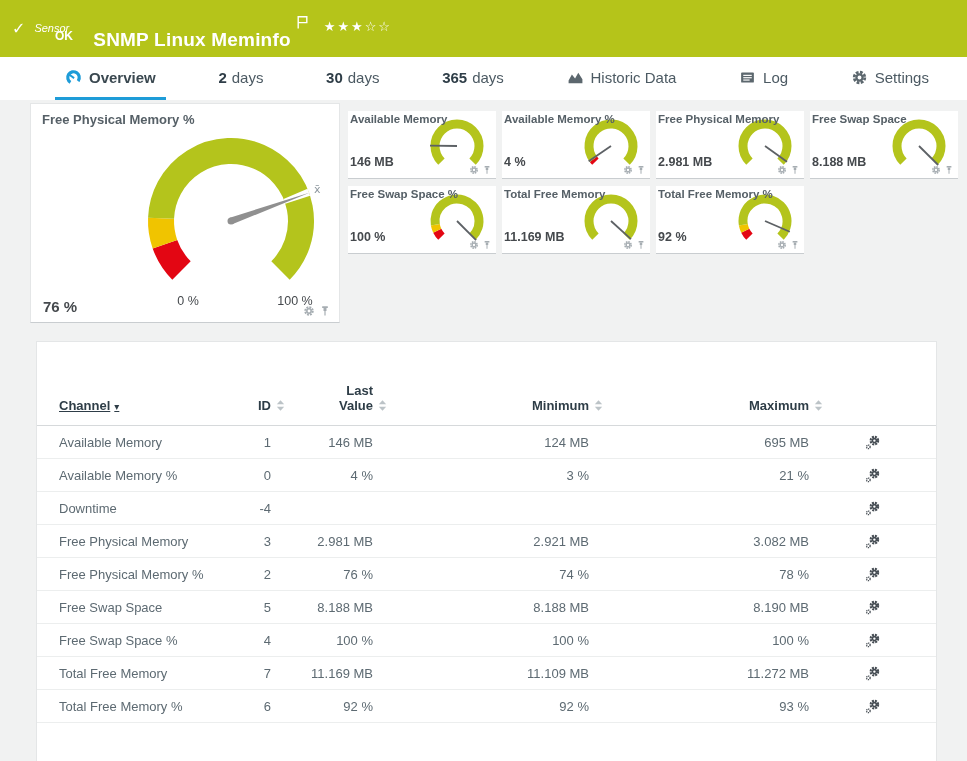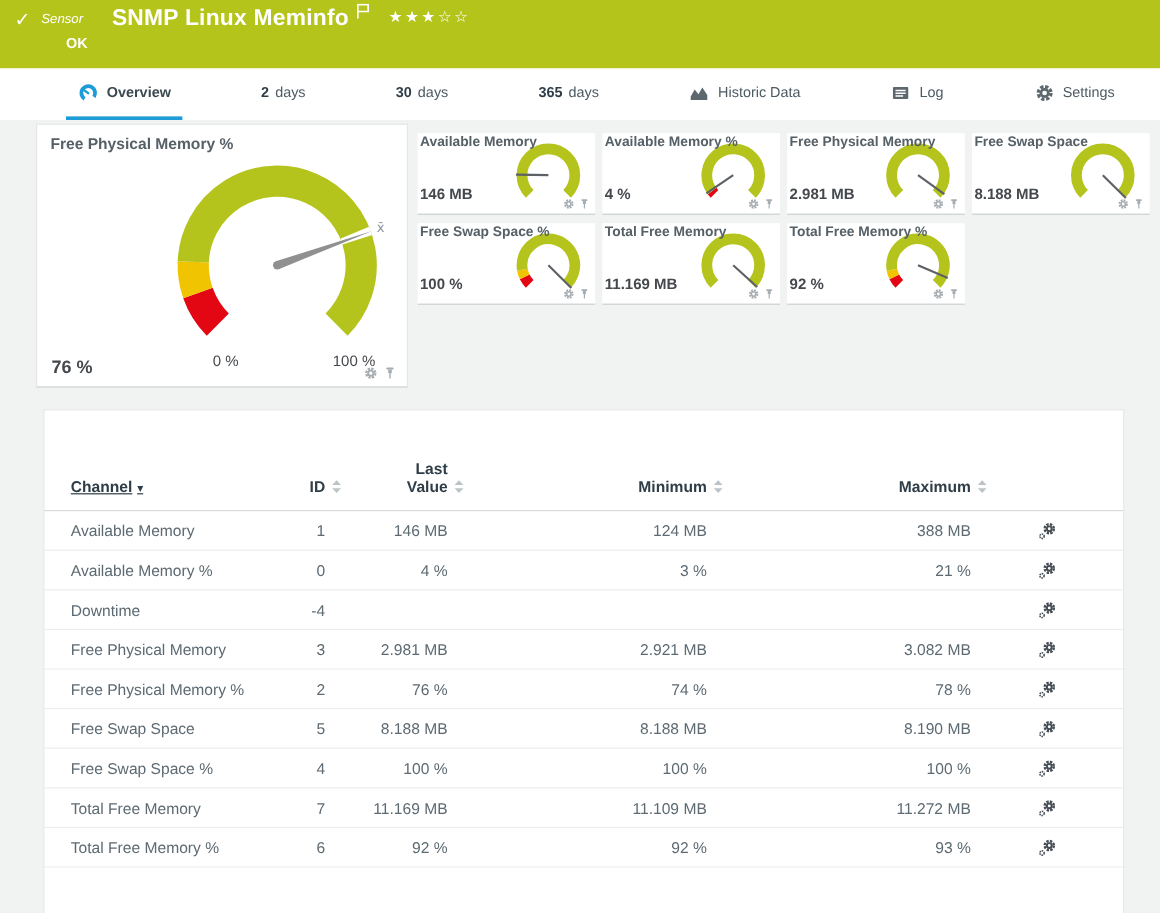--- a/index.html
+++ b/index.html
@@ -7,28 +7,28 @@
   body {
     font-family:"Liberation Sans","DejaVu Sans",sans-serif;
     background:#f1f2f2; position:relative; overflow:hidden;
     -webkit-font-smoothing:antialiased;
   }
   
   .sensor-header { position:absolute; left:0; top:0; width:967px; height:57px; background:#b5c41a; color:#fff; }
   .hdr-line1 { position:absolute; left:12px; top:5px; display:flex; align-items:center; }
   .hdr-check { font-family:"DejaVu Sans",sans-serif; font-size:16px; font-weight:bold; margin-right:9px; }
   .hdr-kind { font-style:italic; font-size:11px; margin-right:24px; }
-  .hdr-title { font-size:19px; font-weight:bold; letter-spacing:.2px; }
+  .hdr-title { font-size:19px; font-weight:bold; letter-spacing:.2px;margin-top:24px; }
   .hdr-flag { margin:-8px 0 0 6px; }
   .hdr-stars { font-family:"DejaVu Sans",sans-serif; font-size:13px; letter-spacing:2px; margin:-4px 0 0 16px; }
   .hdr-status { position:absolute; left:55px; top:29px; font-size:12px; font-weight:bold; }
   
   .tab-bar { position:absolute; left:0; top:57px; width:967px; height:43px; background:#fff;
              display:flex; align-items:stretch; padding:0 28px 0 55px; justify-content:space-between; }
-  .tab { display:flex; align-items:center; padding:0 10px; font-size:12px; color:#4c5a63; cursor:pointer;
+  .tab { display:flex; align-items:center; padding:0 10px; font-size:15px; color:#4c5a63; cursor:pointer;
          border-bottom:3px solid transparent; white-space:nowrap; }
   .tab .t-ic { width:17px; height:17px; margin-right:7px; flex:0 0 auto; }
   .tab.active { color:#3a4850; font-weight:bold; border-bottom-color:#1e9cd8; }
   .tab .t-num { font-weight:bold; color:#2e3d47; margin-right:5px; }
   
   .big-gauge-box { position:absolute; left:30px; top:103px; width:310px; height:220px;
                    background:#fff; border:1px solid #e4e6e7; border-bottom:1px solid #c9cdd0; }
   .bg-title { position:absolute; left:11px; top:8px; font-size:13px; font-weight:bold; color:#566067; }
   .bg-svg { position:absolute; left:0; top:14px; }
   .bg-value { position:absolute; left:12px; bottom:7px; font-size:15px; font-weight:bold; color:#45494d; }
@@ -323,21 +323,21 @@
       <div class="hc hc-right"><span class="hc-inner">Maximum<svg class="sort-caret">
             <use href="#i-sort-caret-icon"></use>
           </svg></span></div>
     </div>
   <div>
       <div class="ch-grid ch-row">
         <div class="c-name">Available Memory</div>
         <div class="c-num">1</div>
         <div class="c-num">146 MB</div>
         <div class="c-num">124 MB</div>
-        <div class="c-num">388 MB</div>
+        <div class="c-num">695 MB</div>
         <div class="c-act"><svg>
             <use href="#i-channel-settings-icon"></use>
           </svg></div>
       </div>
       <div class="ch-grid ch-row">
         <div class="c-name">Available Memory %</div>
         <div class="c-num">0</div>
         <div class="c-num">4 %</div>
         <div class="c-num">3 %</div>
         <div class="c-num">21 %</div>

